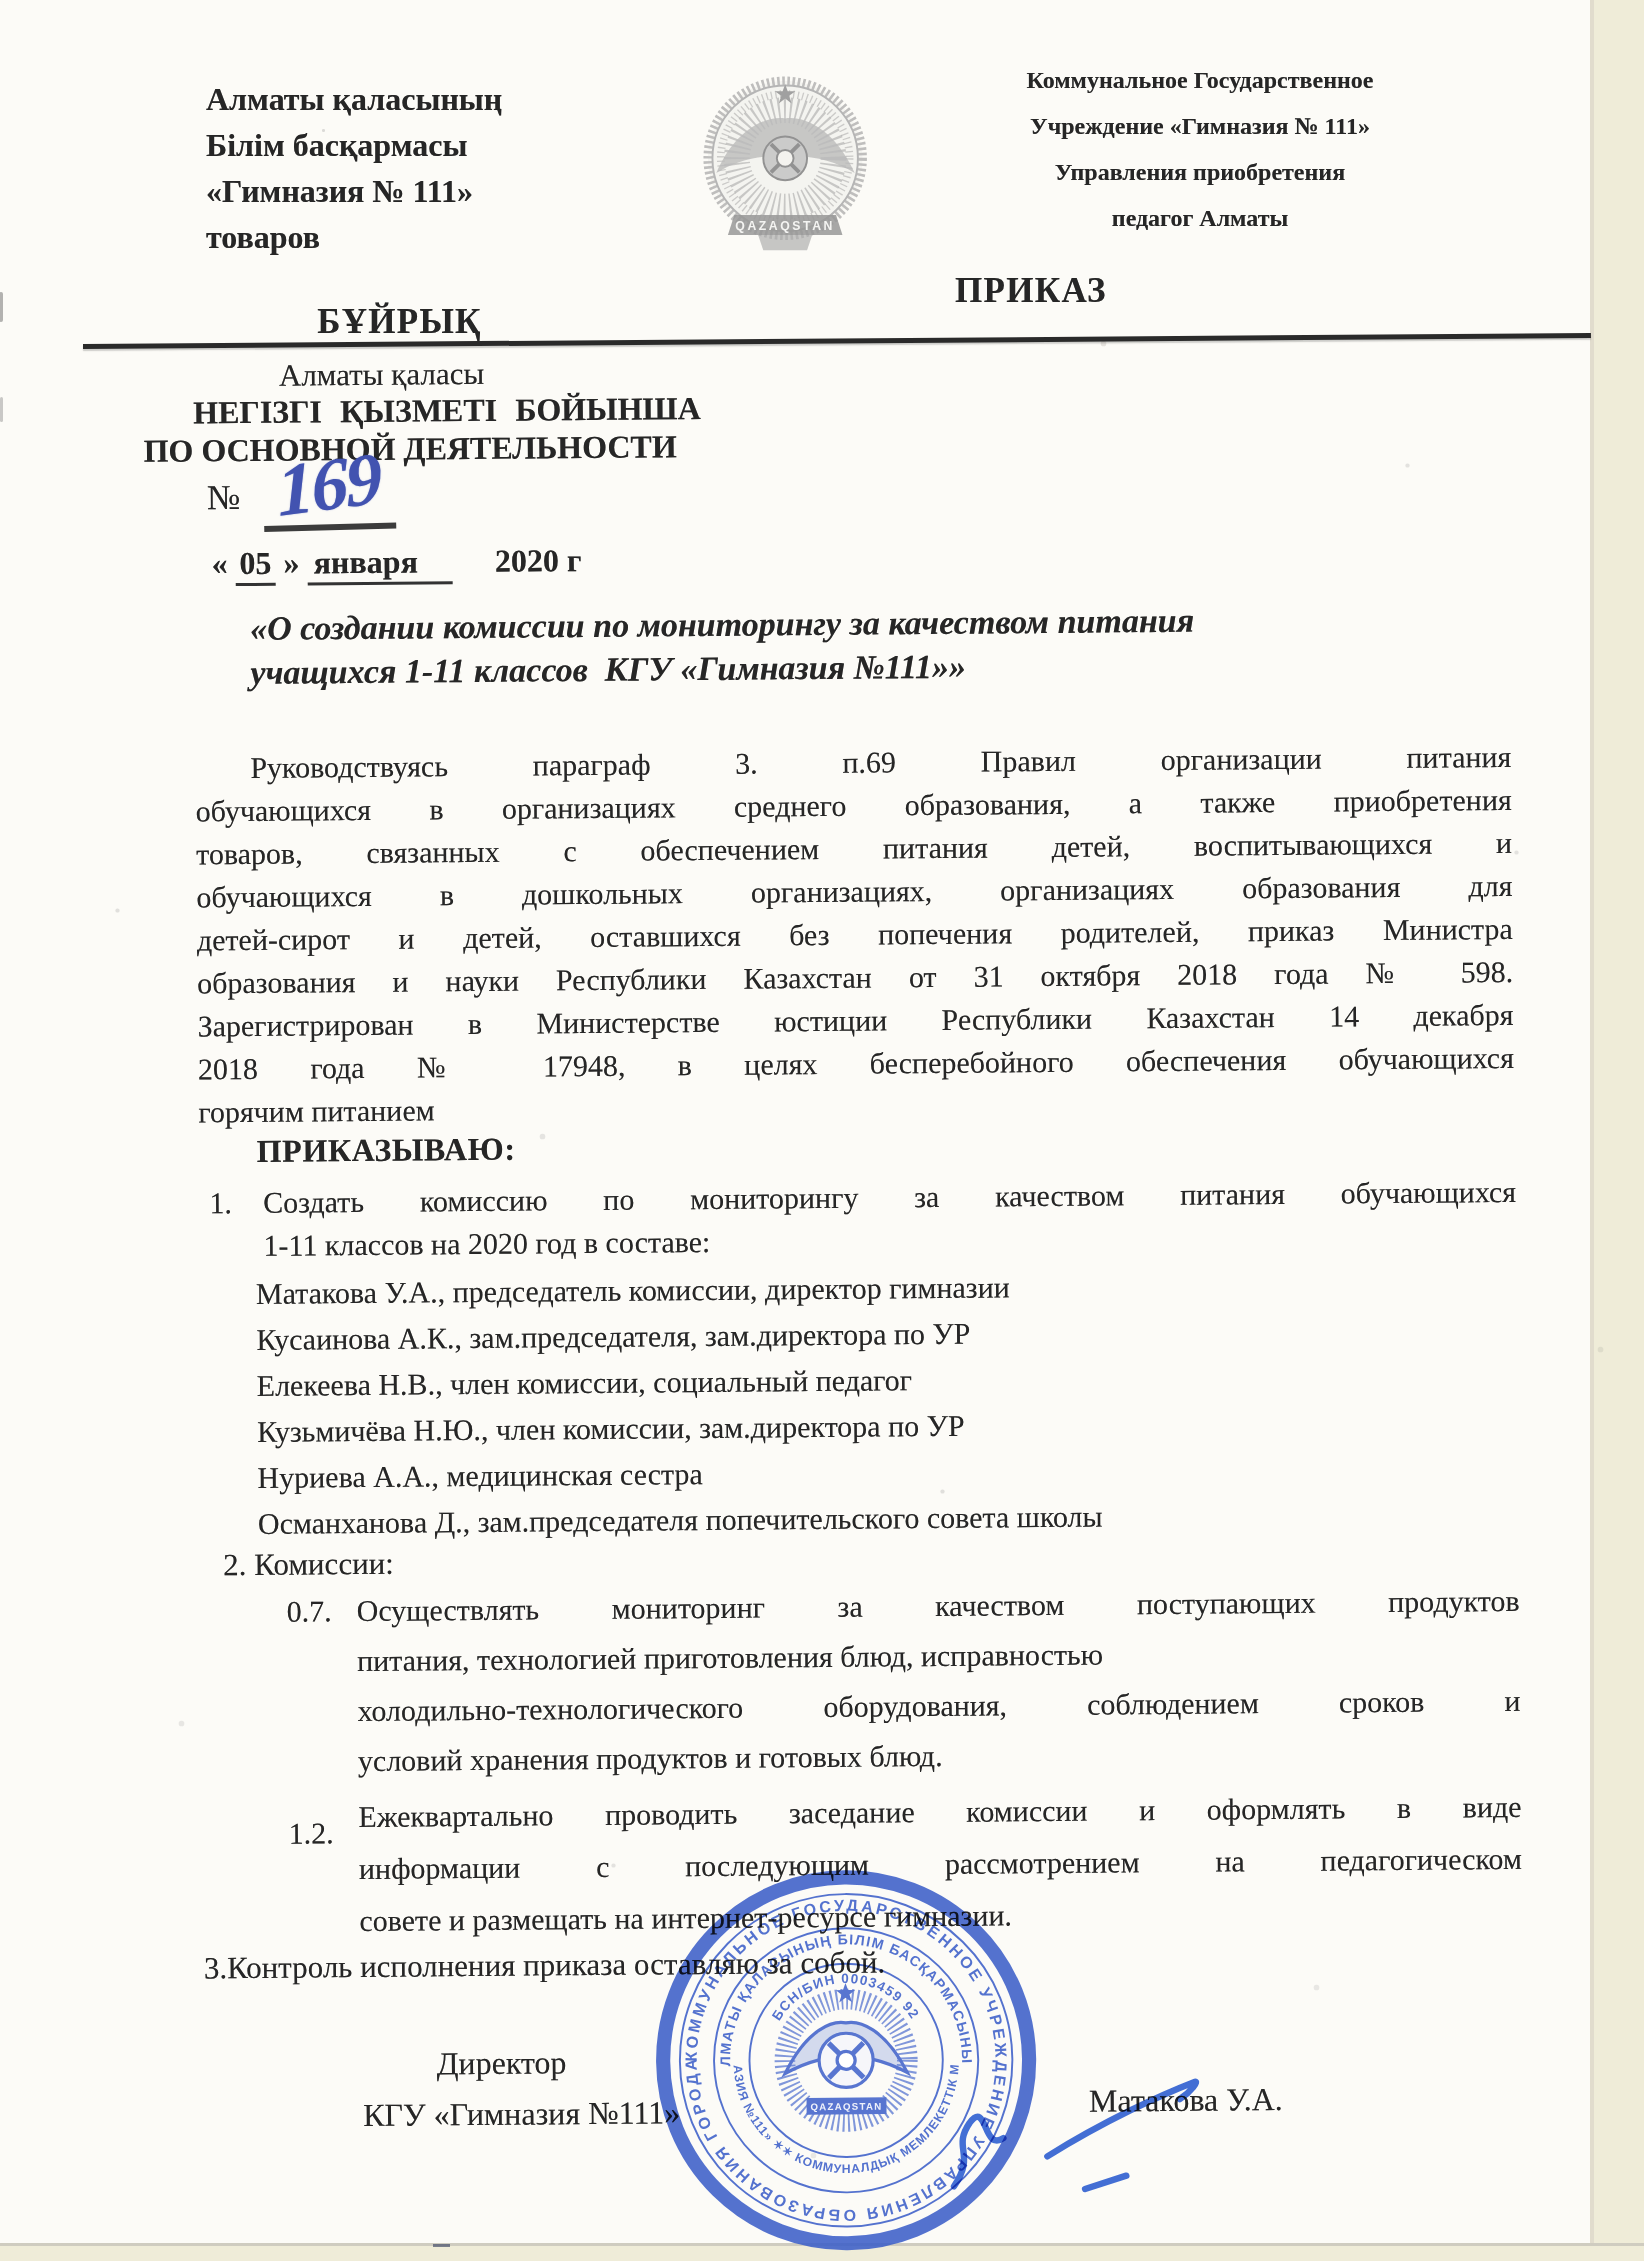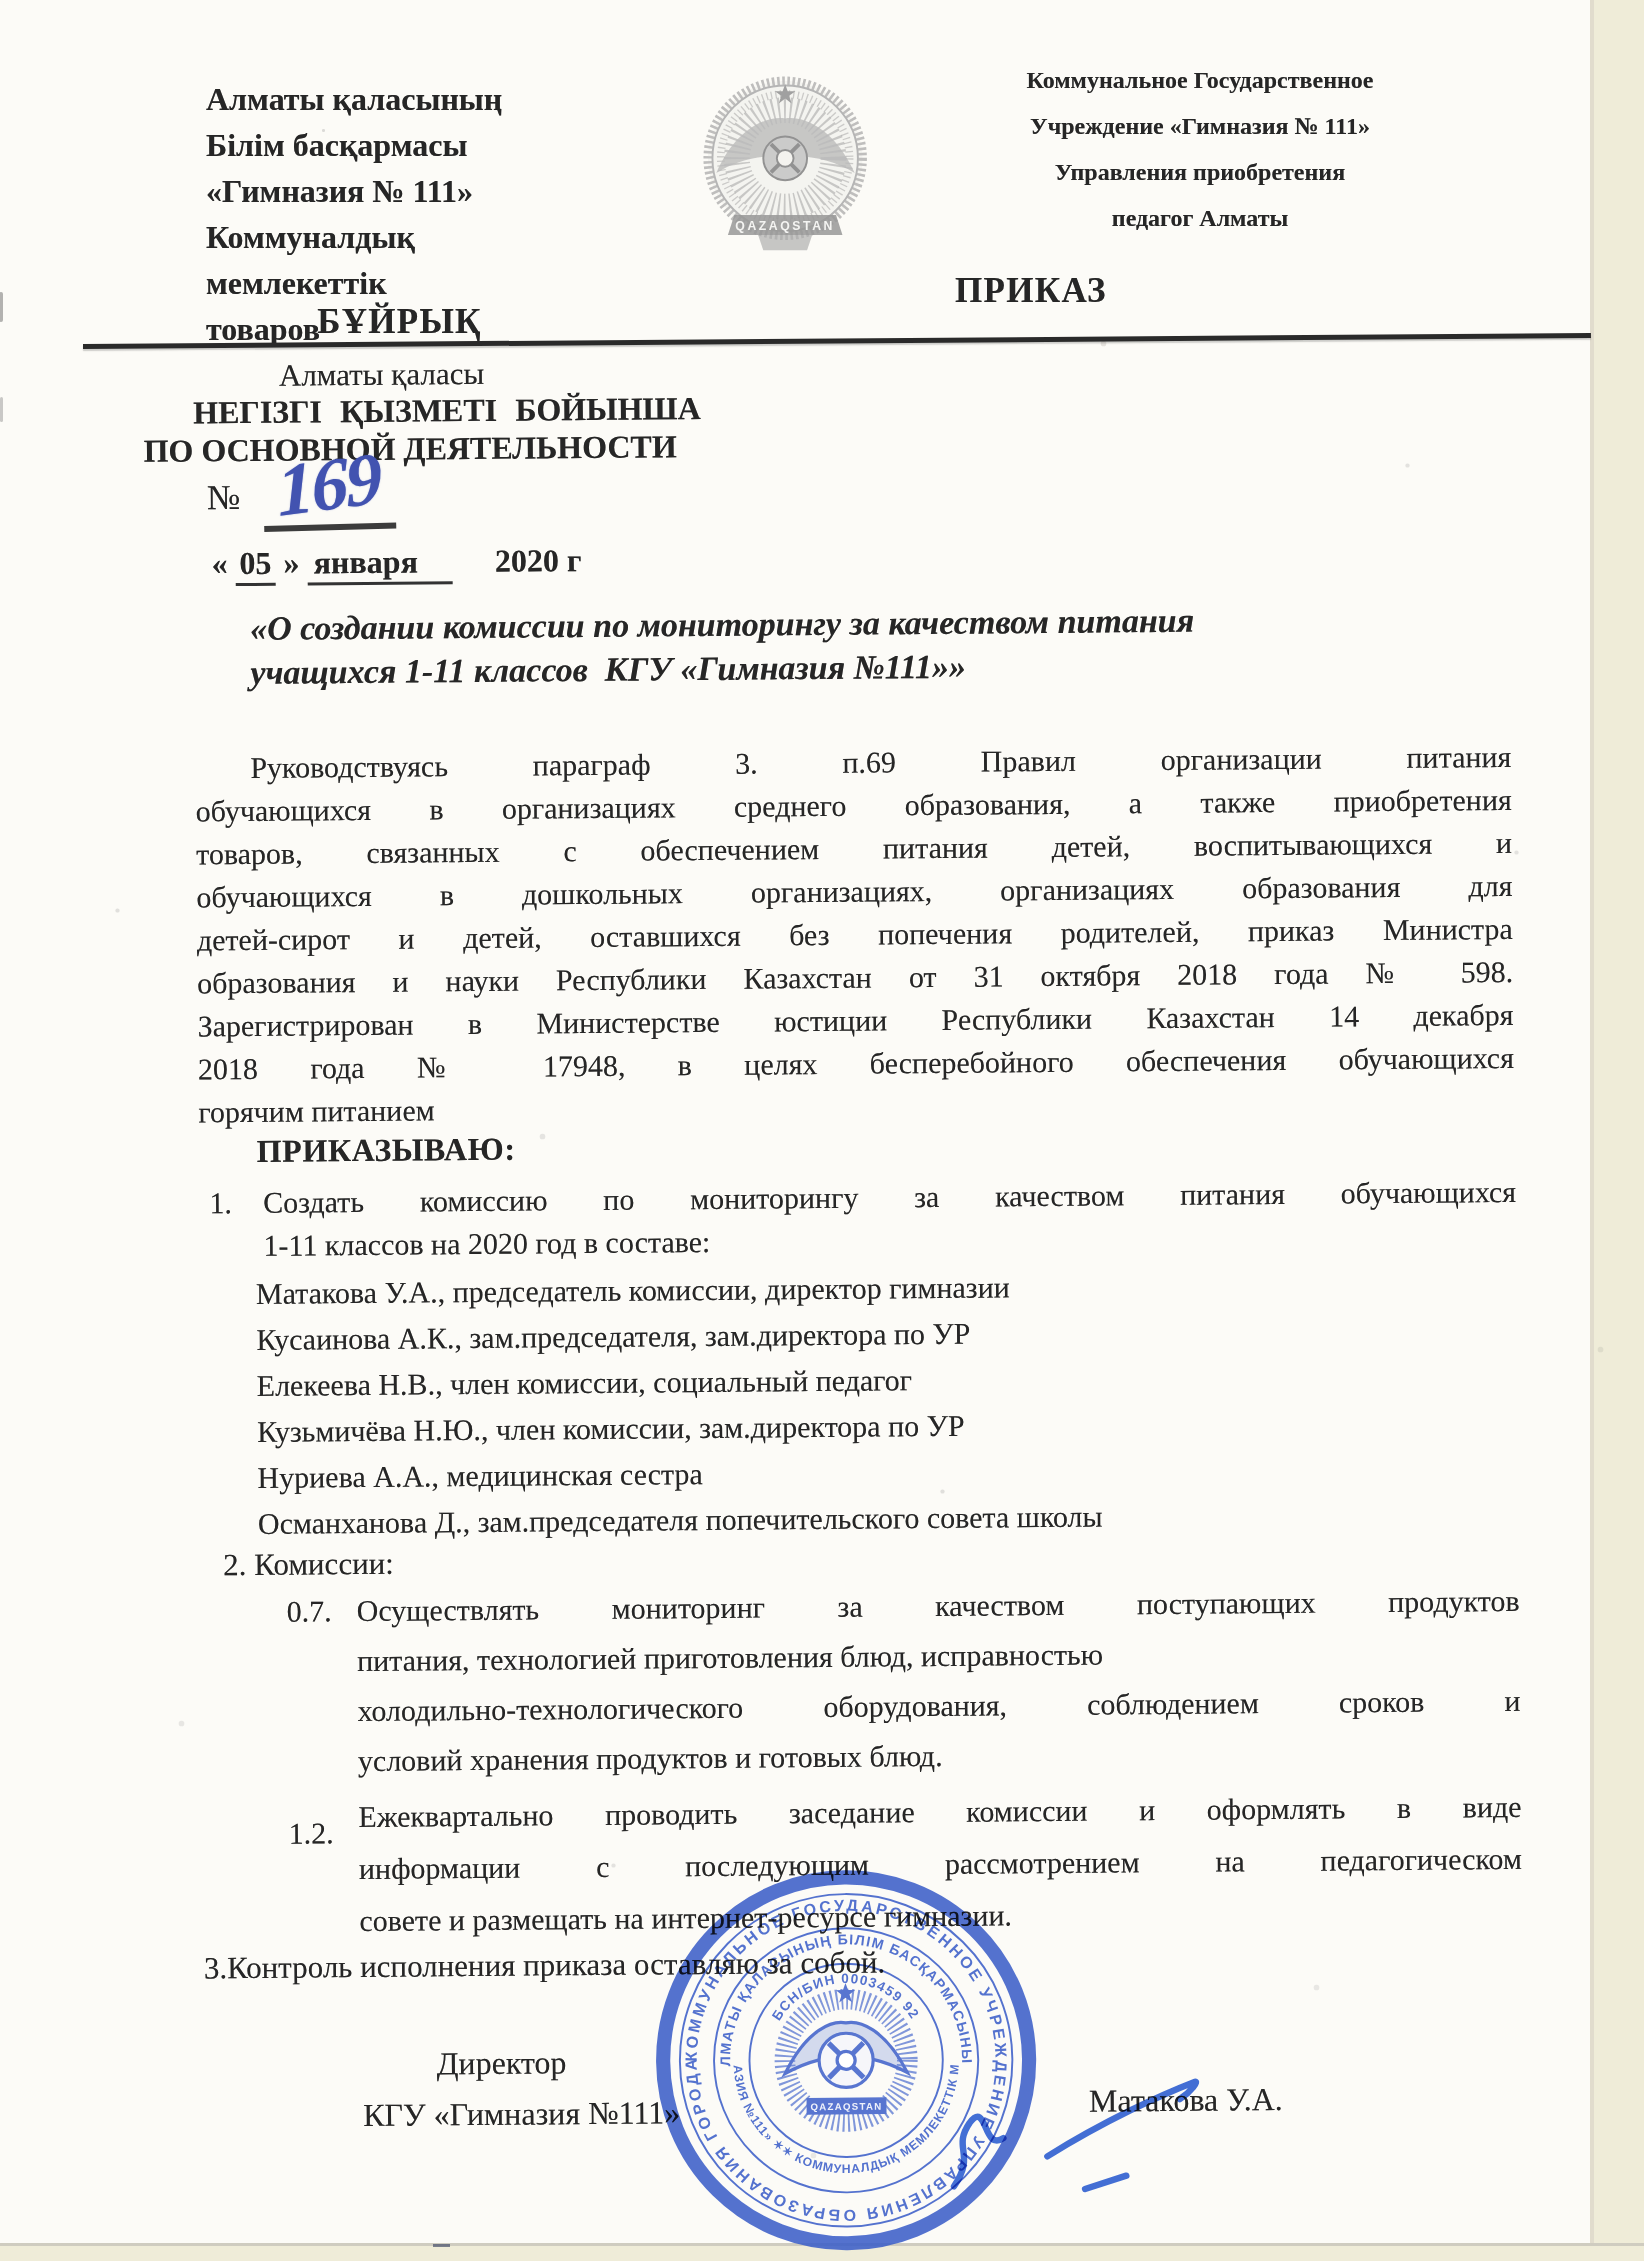--- a/index.html
+++ b/index.html
@@ -103,21 +103,20 @@
   <div class="abs band-bottom"></div>
   <div class="abs band-dash"></div>
   <div class="abs edge-mark1"></div>
   <div class="abs edge-mark2"></div>
   <div class="abs speckles"></div>
 
   <div class="abs hdr-left ink">
     <div>Алматы қаласының</div>
     <div>Білім басқармасы</div>
     <div>«Гимназия № 111»</div>
-    <div>Коммуналдық мемлекеттік</div>
     <div>товаров</div>
   </div>
   <div class="abs order-kk ink">БҰЙРЫҚ</div>
 
   <svg class="abs emblem" width="177" height="203" viewBox="0 0 275 315">
     <circle cx="137" cy="137" r="120" fill="#f1f0ec" stroke="#a3a3a3" stroke-width="14" stroke-dasharray="4 4" opacity="0.75"></circle>
     <circle cx="137" cy="137" r="113" fill="none" stroke="#b0b0b0" stroke-width="3"></circle>
     <circle cx="137" cy="137" r="100" fill="none" stroke="#9a9a9a" stroke-width="12" stroke-dasharray="2 5" opacity="0.5"></circle>
     <circle cx="137" cy="137" r="75" fill="none" stroke="#9a9a9a" stroke-width="40" stroke-dasharray="3 6" opacity="0.55"></circle>
     <path d="M 30,160 C 60,90 110,70 137,75 C 164,70 214,90 245,160 C 214,140 170,130 137,135 C 104,130 60,140 30,160 Z" fill="#b5b5b5" opacity="0.8"></path>

